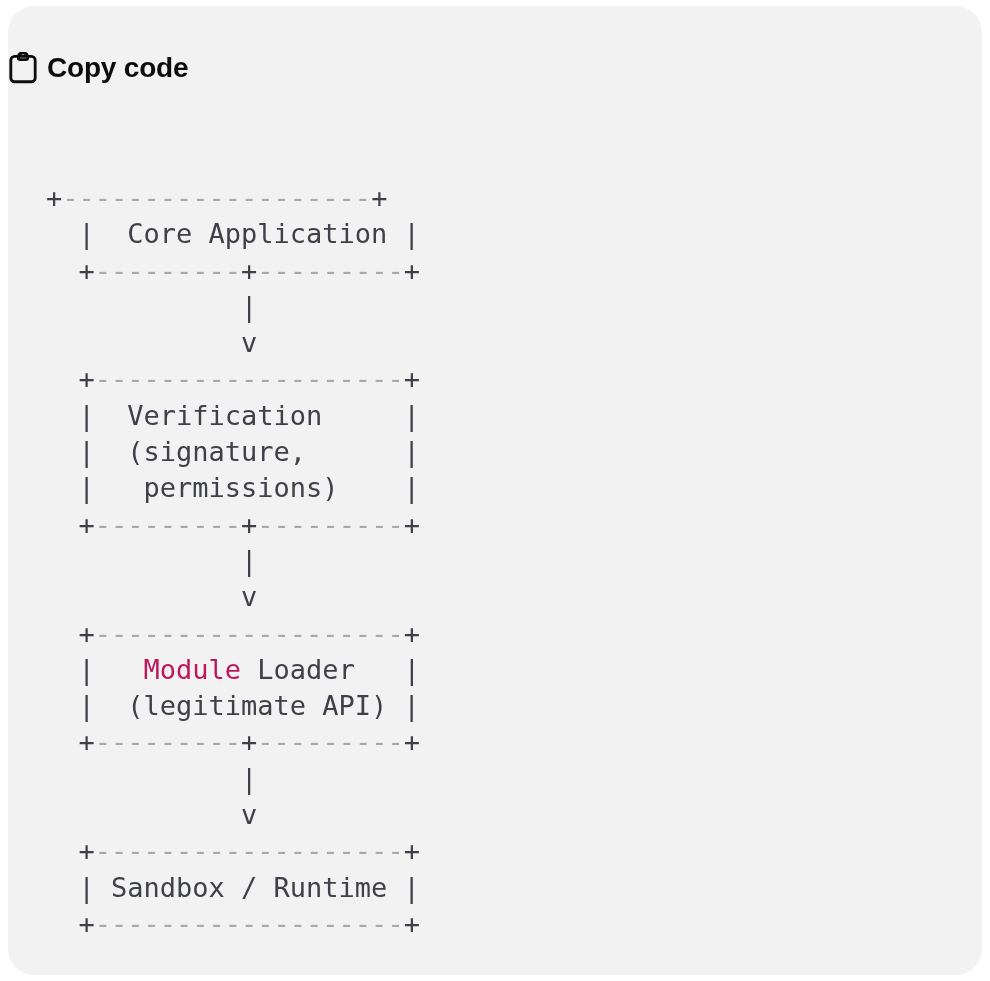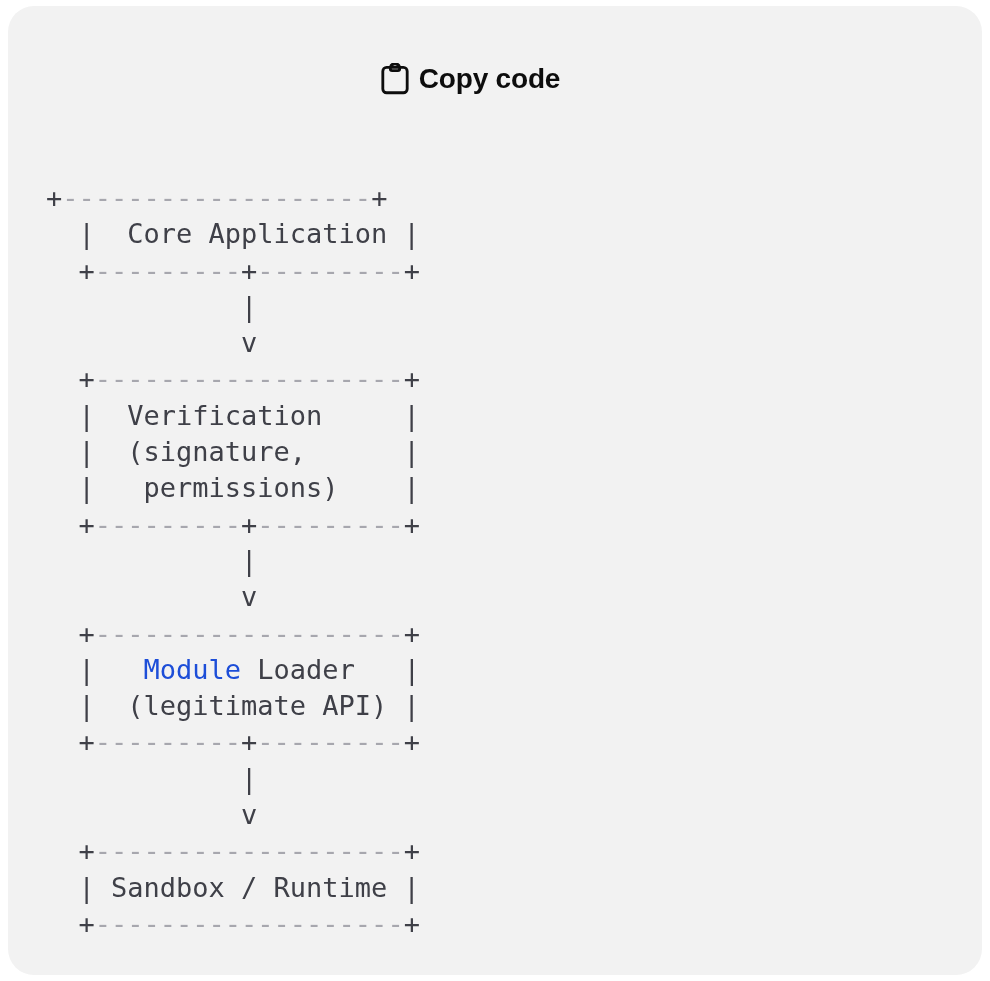--- a/index.html
+++ b/index.html
@@ -24,27 +24,27 @@
     height: 969px;
     background: #f2f2f2;
     border-radius: 26px;
     overflow: hidden;
     box-sizing: border-box;
   }
 
   
   .code-toolbar {
     position: absolute;
-    top: 13px;
+    top: 2px;
     left: 0;
     right: 0;
     height: 132px;
     display: flex;
     align-items: flex-start;
-    justify-content: center;
+    justify-content: flex-start;
     padding: 44px 50px 0 0;
     box-sizing: border-box;
   }
   .copy-btn {
     display: inline-flex;
     align-items: center;
     gap: 9px;
     background: transparent;
     border: 0;
     padding: 0;
@@ -79,21 +79,21 @@
     margin: 0;
     padding: 0;
     font-family: "DejaVu Sans Mono", "Liberation Mono", monospace;
     font-size: 27px;
     line-height: 36.3px;
     color: #3f4048;
     white-space: pre;
     tab-size: 4;
   }
   pre.ascii .dash  { color: #a7a7ae; }
-  pre.ascii .kw    { color: #1d4ed8; }
+  pre.ascii .kw    { color: #be185d; }
 </style>
 </head>
 <body>
 
 <div class="code-panel">
 
   <div class="code-toolbar">
     <button class="copy-btn">
       <span class="clip-icon">
         <svg viewBox="0 0 24 26" width="30" height="32" aria-hidden="true">

